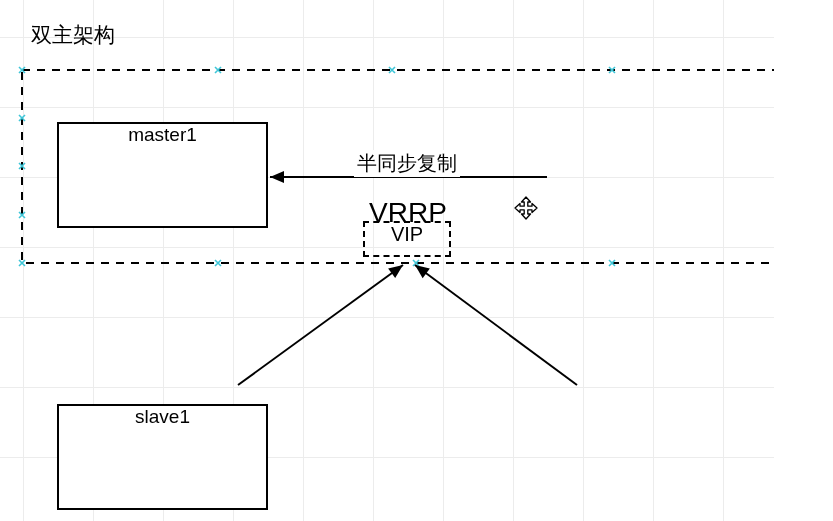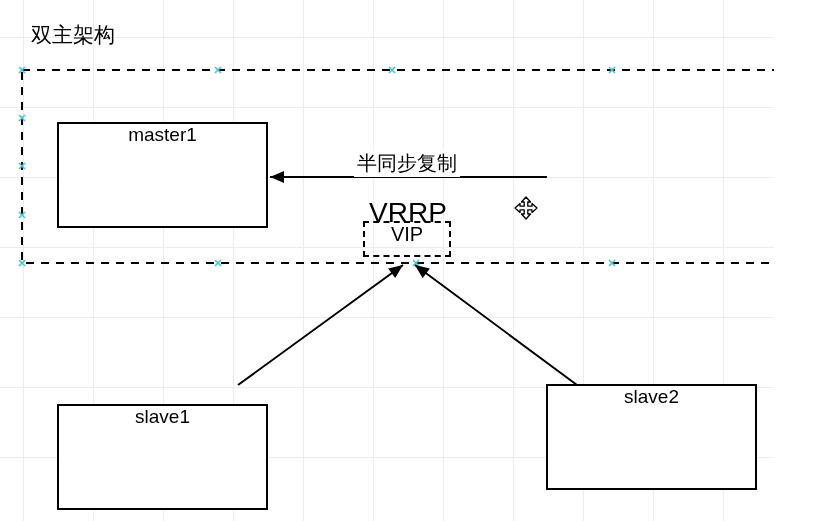--- a/index.html
+++ b/index.html
@@ -89,21 +89,18 @@
 
 
   <div class="node node-vip">
     <span class="lbl">VIP</span>
   </div>
 
   <div class="node node-slave1">
     <span class="lbl">slave1</span>
   </div>
 
-  <div class="node node-slave2">
-    <span class="lbl">slave2</span>
-  </div>
 
   <div class="edge-label">半同步复制</div>
 
   <div class="vrrp-label">VRRP</div>
 
 </div>
 
 </body></html>

